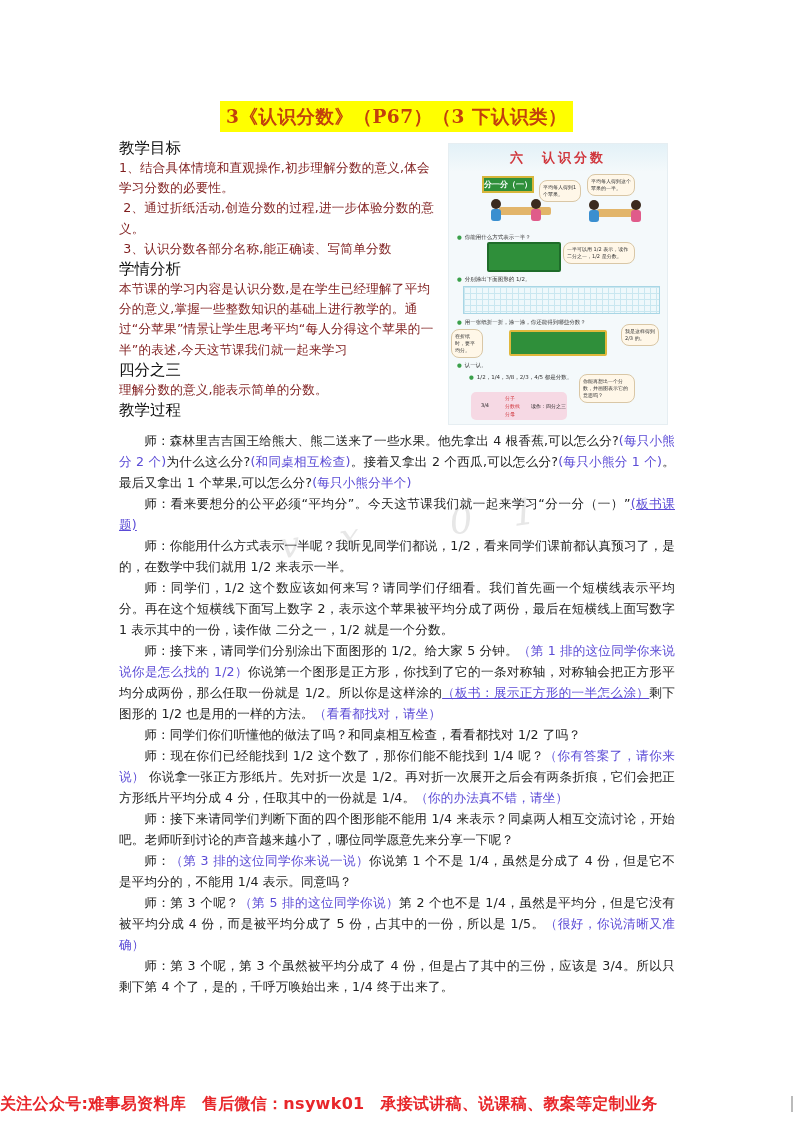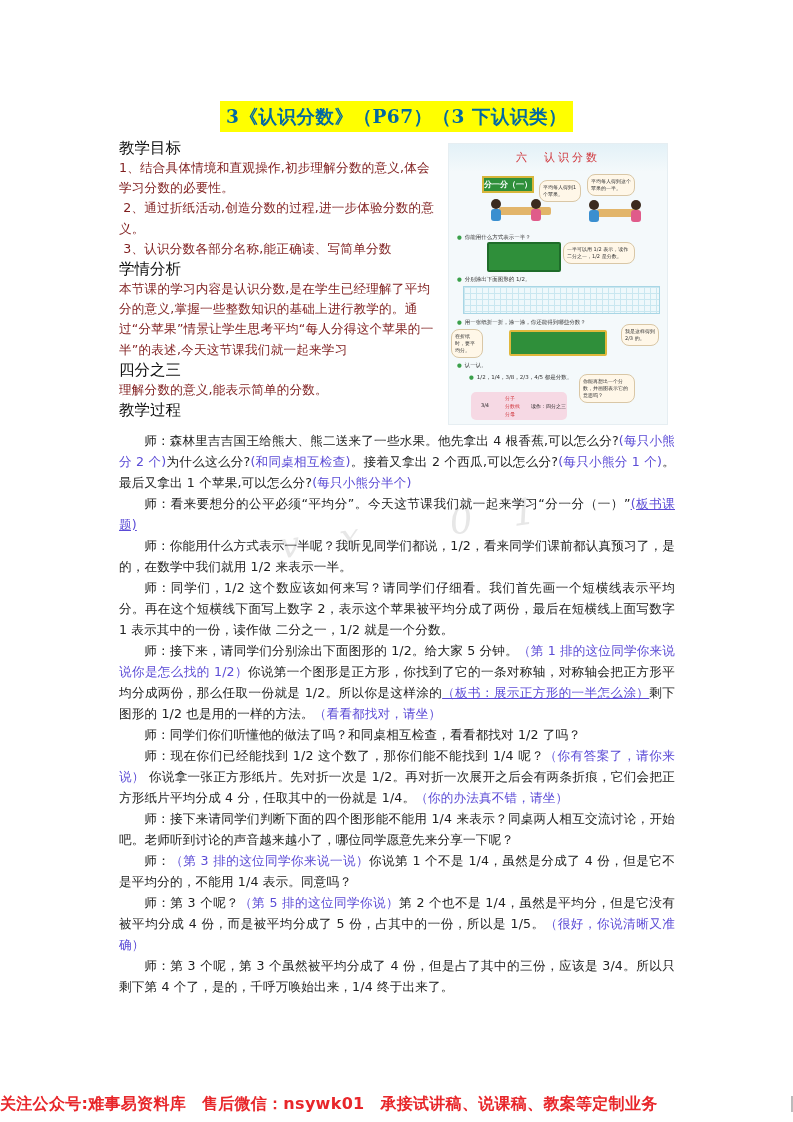--- a/index.html
+++ b/index.html
@@ -1,27 +1,27 @@
 <!DOCTYPE html>
 <html><head>
 <meta charset="utf-8">
 <style>
   html, body { margin: 0; padding: 0; background: #ffffff; }
   body { width: 793px; height: 1122px; position: relative; overflow: hidden;
          font-family: "DejaVu Sans", "Liberation Sans", sans-serif; color: #1a1a1a; }
   .title-wrap { position: absolute; top: 101px; left: 0; width: 793px; text-align: center; }
   .title { display: inline-block; background: #ffff00; font-family: "DejaVu Serif", "Liberation Serif", serif;
-           font-weight: bold; font-size: 18.5px; padding: 3px 6px; letter-spacing: 0.5px; color: #0369a1; }
+           font-weight: bold; font-size: 18.5px; padding: 3px 6px; letter-spacing: 0.5px; color: #c2410c; }
   .left-col { position: absolute; top: 138px; left: 119px; width: 322px; }
   .h { font-weight: normal; font-size: 15.5px; line-height: 20px; margin: 0; color: #111; }
   .p { font-size: 12.6px; line-height: 20.2px; margin: 0; color: #7f1d1d; letter-spacing: 0.2px; }
   .textbook { position: absolute; top: 143px; left: 448px; width: 218px; height: 280px;
               background: #f4f9fb; border: 1px solid #e6eef2; overflow: hidden; }
   .tb-head { height: 28px; background: linear-gradient(#e3f1f7, #f4f9fb); text-align: center; }
-  .tb-head span { color: #d0363c; font-weight: normal; font-size: 11px; line-height: 28px; letter-spacing: 3px; }
+  .tb-head span { color: #d0363c; font-weight: bold; font-size: 13px; line-height: 28px; letter-spacing: 3px; }
   .tb-tag { position: absolute; top: 32px; left: 33px; background: #2f8f3a; color: #fff; border: 2px solid #d7b63b;
             font-size: 8px; padding: 1px 0; font-weight: bold; }
   .bubble { position: absolute; background: #fff7e8; border: 1px solid #d9c7a6; border-radius: 8px;
             font-size: 5px; color: #333; padding: 3px; line-height: 7px; }
   .table { position: absolute; background: #e2b56a; border-radius: 2px; }
   .kid { position: absolute; width: 10px; height: 10px; border-radius: 50%; background: #3b2a1e; }
   .kid-body { position: absolute; width: 10px; height: 12px; border-radius: 3px; }
   .bullet-line { position: absolute; left: 8px; font-size: 5.5px; color: #333; }
   .bullet-line::before { content: "●"; color: #3aa04a; margin-right: 3px; }
   .board { position: absolute; background: #2f8f3a; border: 2px solid #1f6c2a; border-radius: 2px; }

